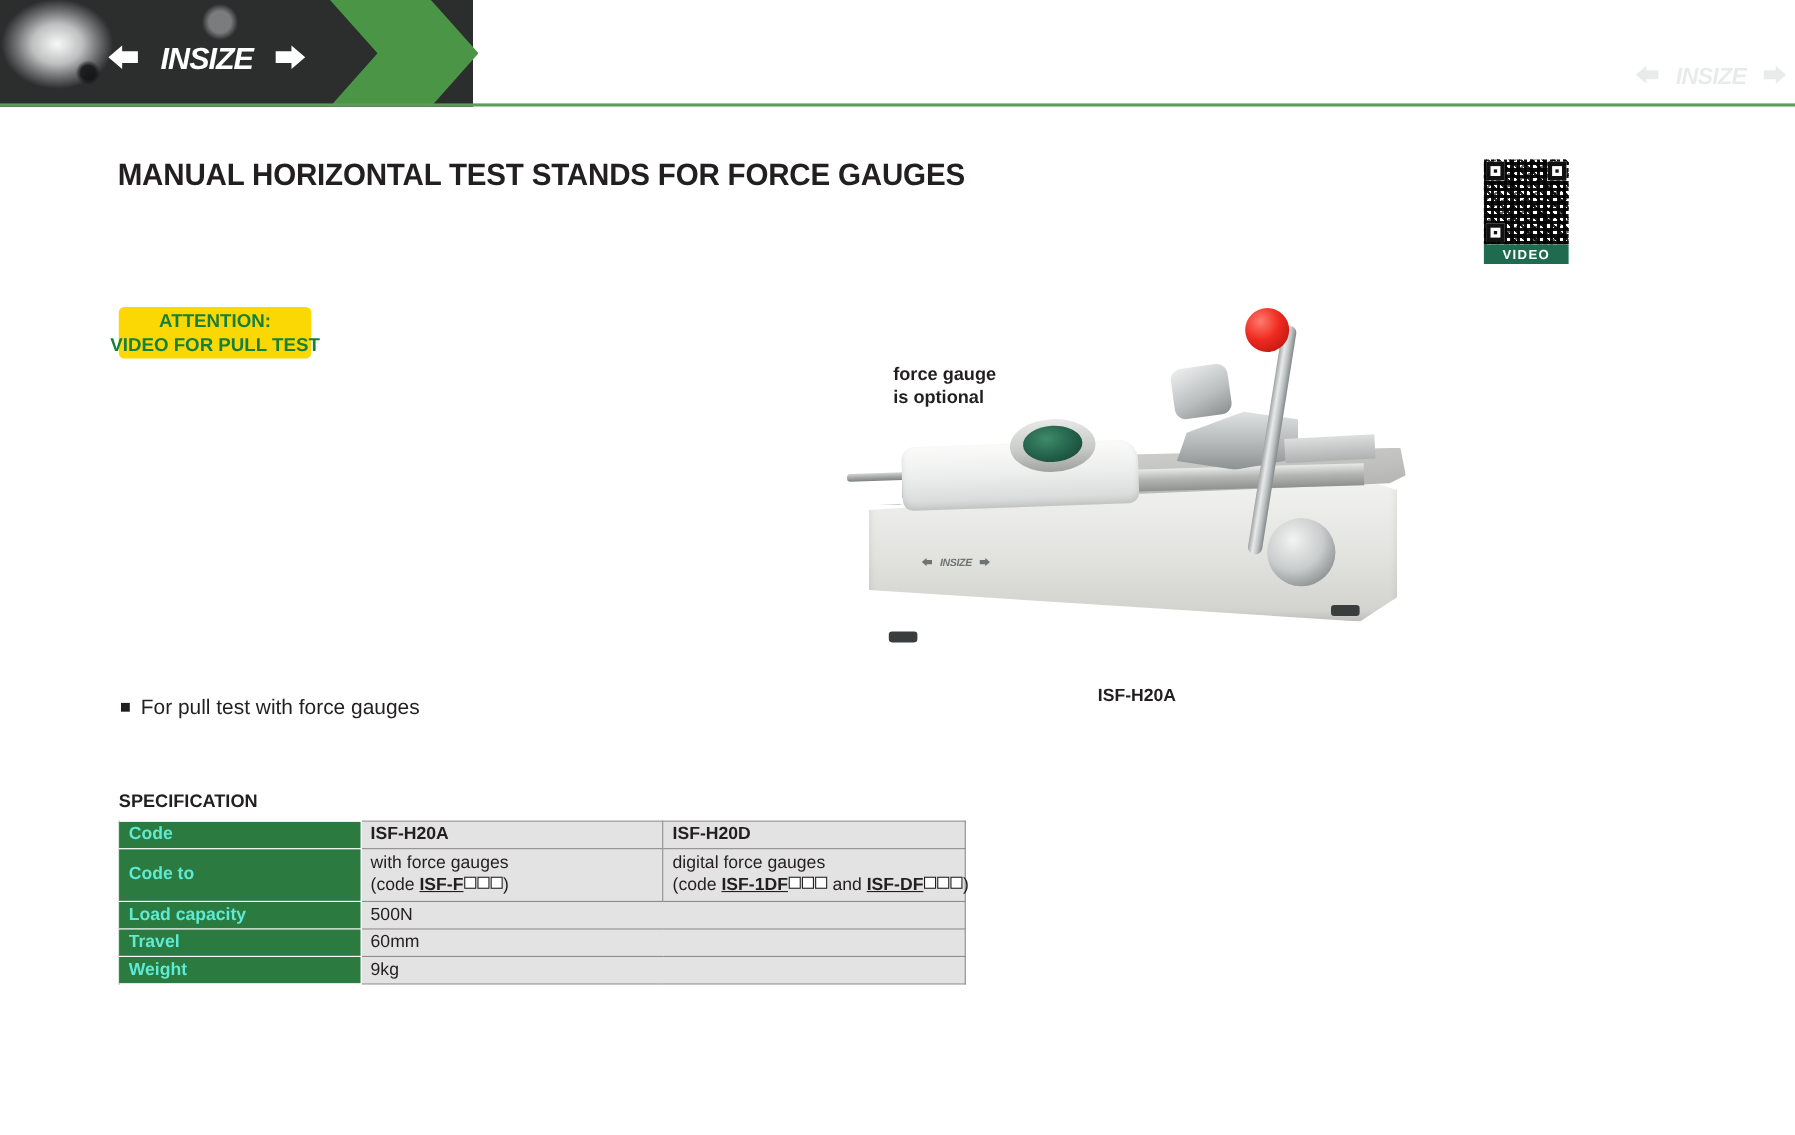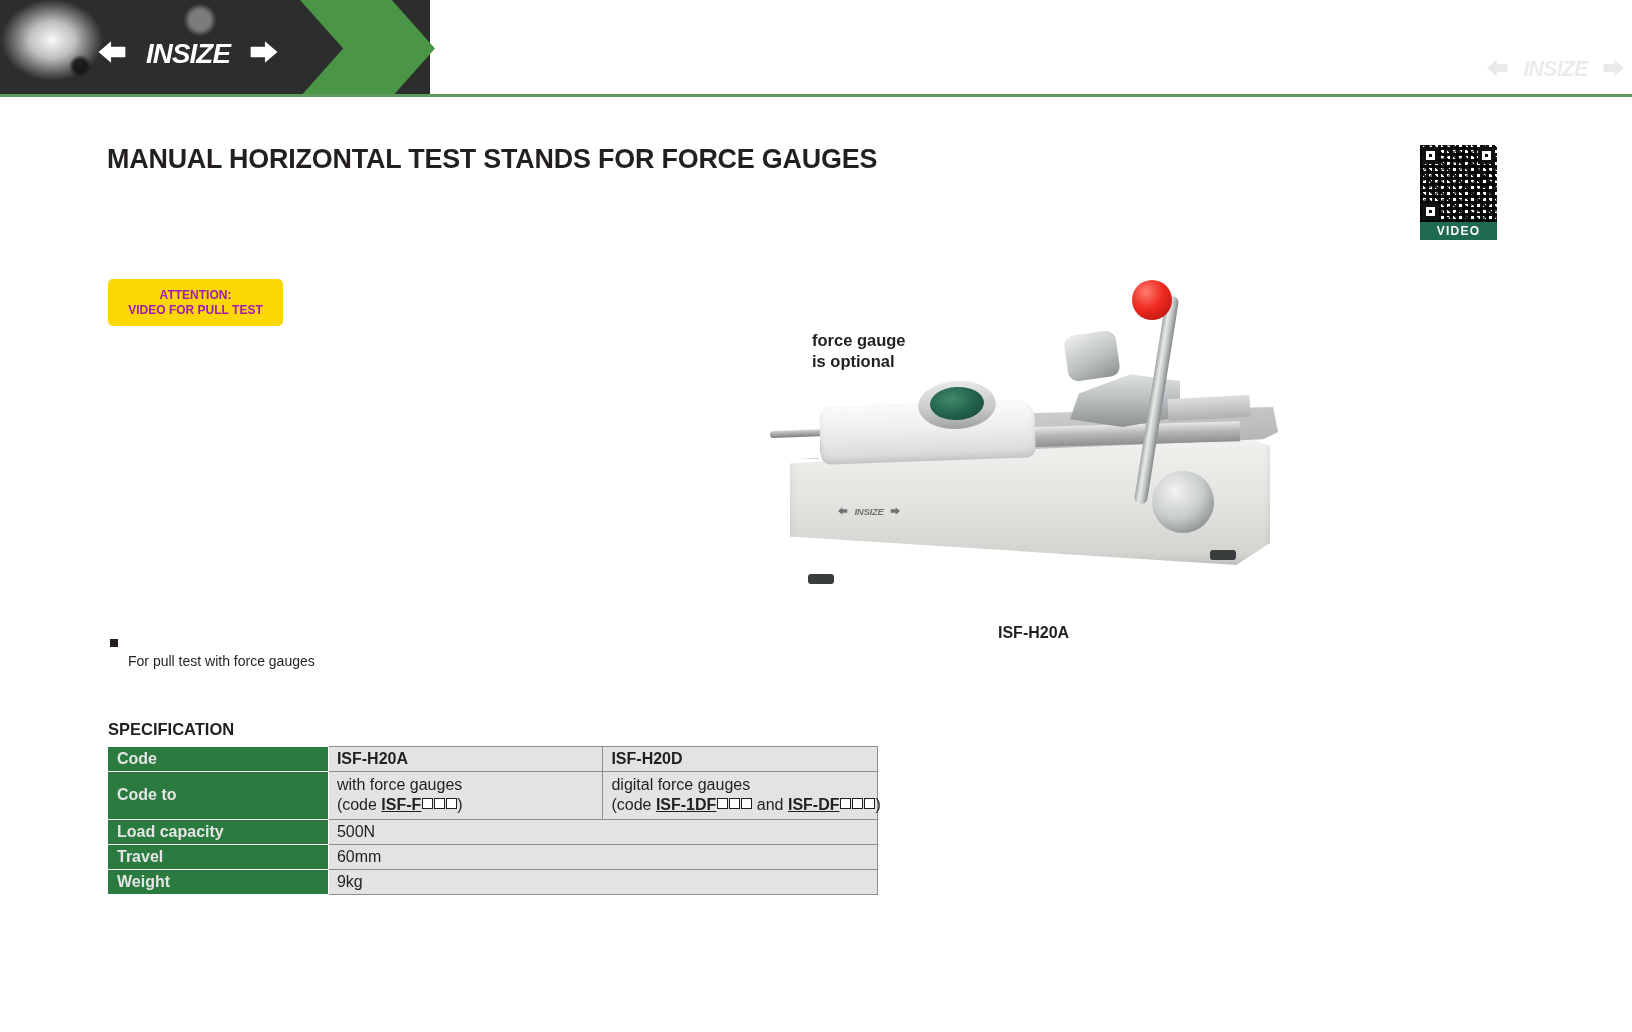--- a/index.html
+++ b/index.html
@@ -92,21 +92,21 @@
     color: #231f20;
     font-family: "Liberation Sans", sans-serif;
     transform: scaleX(0.96);
     transform-origin: left top;
     white-space: nowrap;
   }
 
   
   .qr-block {
     position: absolute;
-    left: 1420px;
+    left: 1349px;
     top: 145px;
     width: 77px;
     height: 109px;
   }
   .qr-code {
     width: 77px;
     height: 77px;
     background-color: #ffffff;
     background-image:
       repeating-linear-gradient(90deg, #111 0 3px, transparent 3px 6px),
@@ -156,23 +156,23 @@
     height: 47px;
     background: #fbd703;
     border-radius: 5px;
     display: flex;
     flex-direction: column;
     align-items: center;
     justify-content: center;
     line-height: 1.25;
   }
   .attention-line {
-    font-size: 12px;
-    font-weight: bold;
-    color: #a21caf;
+    font-size: 17px;
+    font-weight: bold;
+    color: #15803d;
     font-family: "Liberation Sans", sans-serif;
     white-space: nowrap;
   }
 
   
   .gauge-note {
     position: absolute;
     left: 812px;
     top: 330px;
     font-size: 16.5px;
@@ -329,25 +329,24 @@
     margin-bottom: 6px;
   }
   .bullet-mark {
     width: 8px;
     height: 8px;
     background: #231f20;
     margin-top: 7px;
     flex: 0 0 auto;
   }
   .bullet-text {
-    font-size: 14px;
+    font-size: 19px;
     color: #231f20;
     font-family: "Liberation Sans", sans-serif;
     line-height: 1.3;
-    margin-top: 20px;
   }
 
   
   .spec-heading {
     position: absolute;
     left: 108px;
     top: 720px;
     font-size: 16.5px;
     font-weight: bold;
     color: #231f20;
@@ -365,21 +364,21 @@
   .spec-table td {
     border: 1px solid #8d8d8d;
     padding: 3px 8px;
     font-size: 16px;
     color: #231f20;
     vertical-align: middle;
     background: #e3e3e3;
   }
   .spec-table td.label {
     background: #2b7a3f;
-    color: #e5e5e5;
+    color: #5eead4;
     font-weight: bold;
     width: 168px;
     border-color: #ffffff;
     border-left-color: #2b7a3f;
   }
   .spec-table tr.row-code td.val,
   .spec-table tr.row-apply td.val {
     width: 214px;
   }
   .spec-table td.val-bold {

